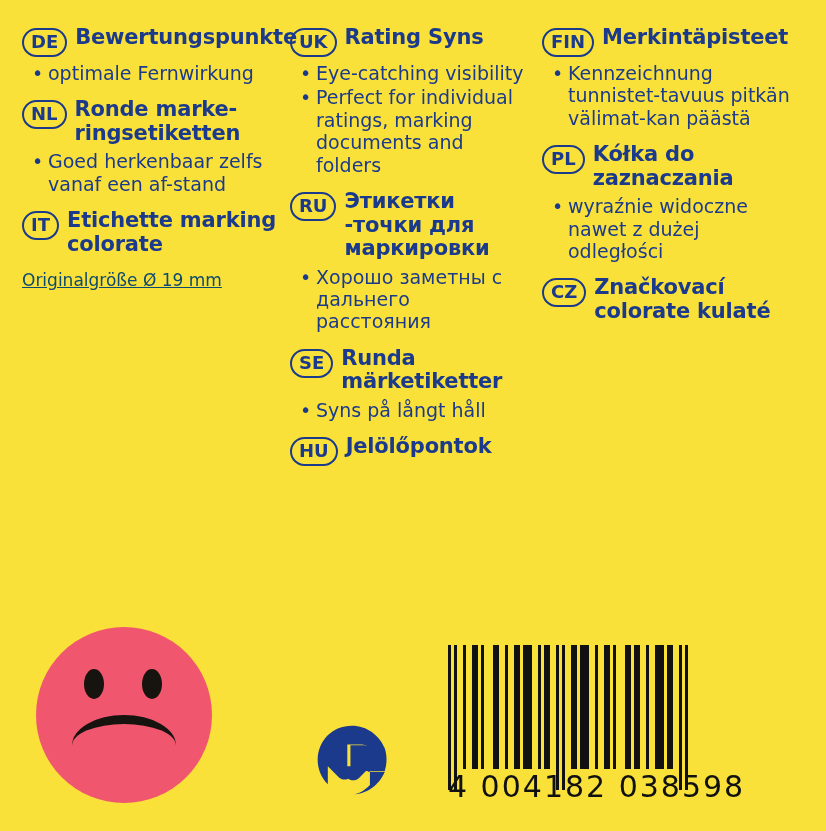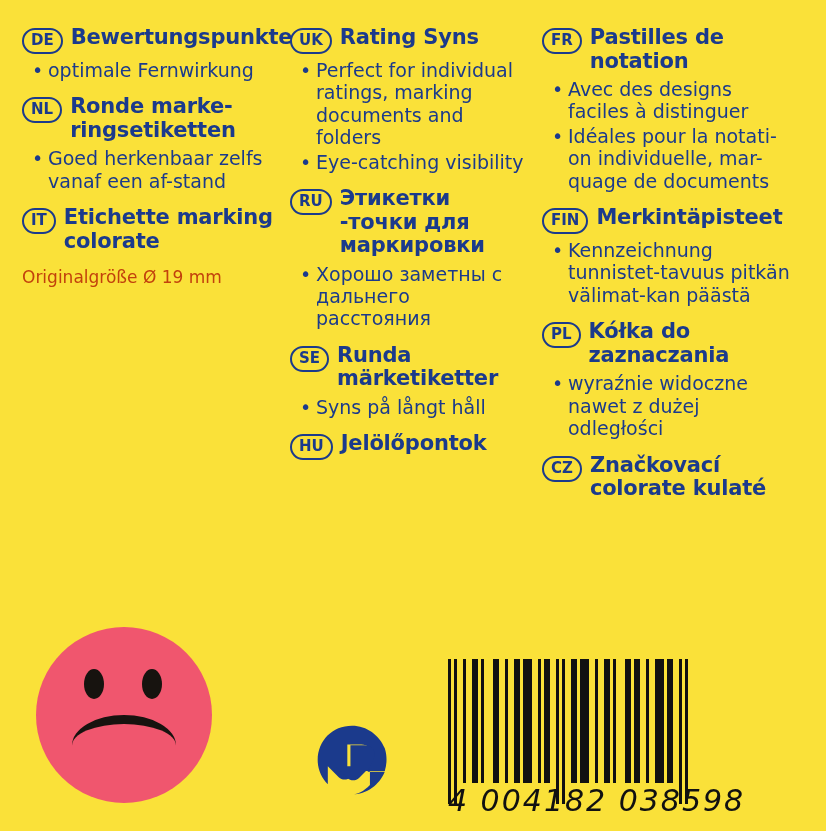--- a/index.html
+++ b/index.html
@@ -41,21 +41,21 @@
   .head {
     display: flex;
     flex-direction: row;
     align-items: flex-start;
     gap: 8px;
   }
   .flag {
     flex: 0 0 auto;
     border: 2px solid #1B3A8C;
     border-radius: 999px;
-    font-size: 15px;
+    font-size: 18px;
     font-weight: bold;
     line-height: 1;
     padding: 3px 7px 4px 7px;
     color: #1B3A8C;
     background: transparent;
     letter-spacing: 0px;
     margin-top: 2px;
   }
   .title {
     font-size: 21px;
@@ -82,22 +82,23 @@
     position: absolute;
     left: 0;
     top: 0;
     font-size: 19px;
     line-height: 1.18;
   }
 
   .origsize {
     margin-top: 6px;
     font-size: 17px;
-    color: #c2410c;
+    color: #0c4a6e;
     font-weight: normal;
+    text-decoration: underline;
   }
 
   .bottom {
     position: absolute;
     left: 0;
     bottom: 0;
     width: 826px;
     height: 240px;
   }
   .smiley {
@@ -133,24 +134,23 @@
     position: absolute;
     left: 313px;
     bottom: 32px;
     width: 78px;
     height: 78px;
   }
 
   .barcode {
     position: absolute;
     left: 448px;
-    bottom: 12px;
+    bottom: 26px;
     width: 330px;
     height: 160px;
-    font-style: italic;
   }
   .bars {
     position: absolute;
     left: 0;
     top: 0;
     height: 124px;
     width: 330px;
     display: flex;
     align-items: flex-start;
   }
@@ -214,22 +214,22 @@
     </div>
 
     <div class="col c2">
 
       <div class="block">
         <div class="head">
           <span class="flag">UK</span>
           <span class="title">Rating Syns</span>
         </div>
         <ul class="bullets">
+          <li>Eye-catching visibility</li>
           <li>Perfect for individual ratings, marking documents and folders</li>
-          <li>Eye-catching visibility</li>
         </ul>
       </div>
 
       <div class="block">
         <div class="head">
           <span class="flag">RU</span>
           <span class="title">Этикетки -точки для маркировки</span>
         </div>
         <ul class="bullets">
           <li>Хорошо заметны с дальнего расстояния</li>
@@ -250,30 +250,20 @@
         <div class="head">
           <span class="flag">HU</span>
           <span class="title">Jelölőpontok</span>
         </div>
       </div>
 
     </div>
 
     <div class="col c3">
 
-      <div class="block">
-        <div class="head">
-          <span class="flag">FR</span>
-          <span class="title">Pastilles de notation</span>
-        </div>
-        <ul class="bullets">
-          <li>Avec des designs faciles à distinguer</li>
-          <li>Idéales pour la notati-on individuelle, mar-quage de documents</li>
-        </ul>
-      </div>
 
       <div class="block">
         <div class="head">
           <span class="flag">FIN</span>
           <span class="title">Merkintäpisteet</span>
         </div>
         <ul class="bullets">
           <li>Kennzeichnung tunnistet-tavuus pitkän välimat-kan päästä</li>
         </ul>
       </div>

